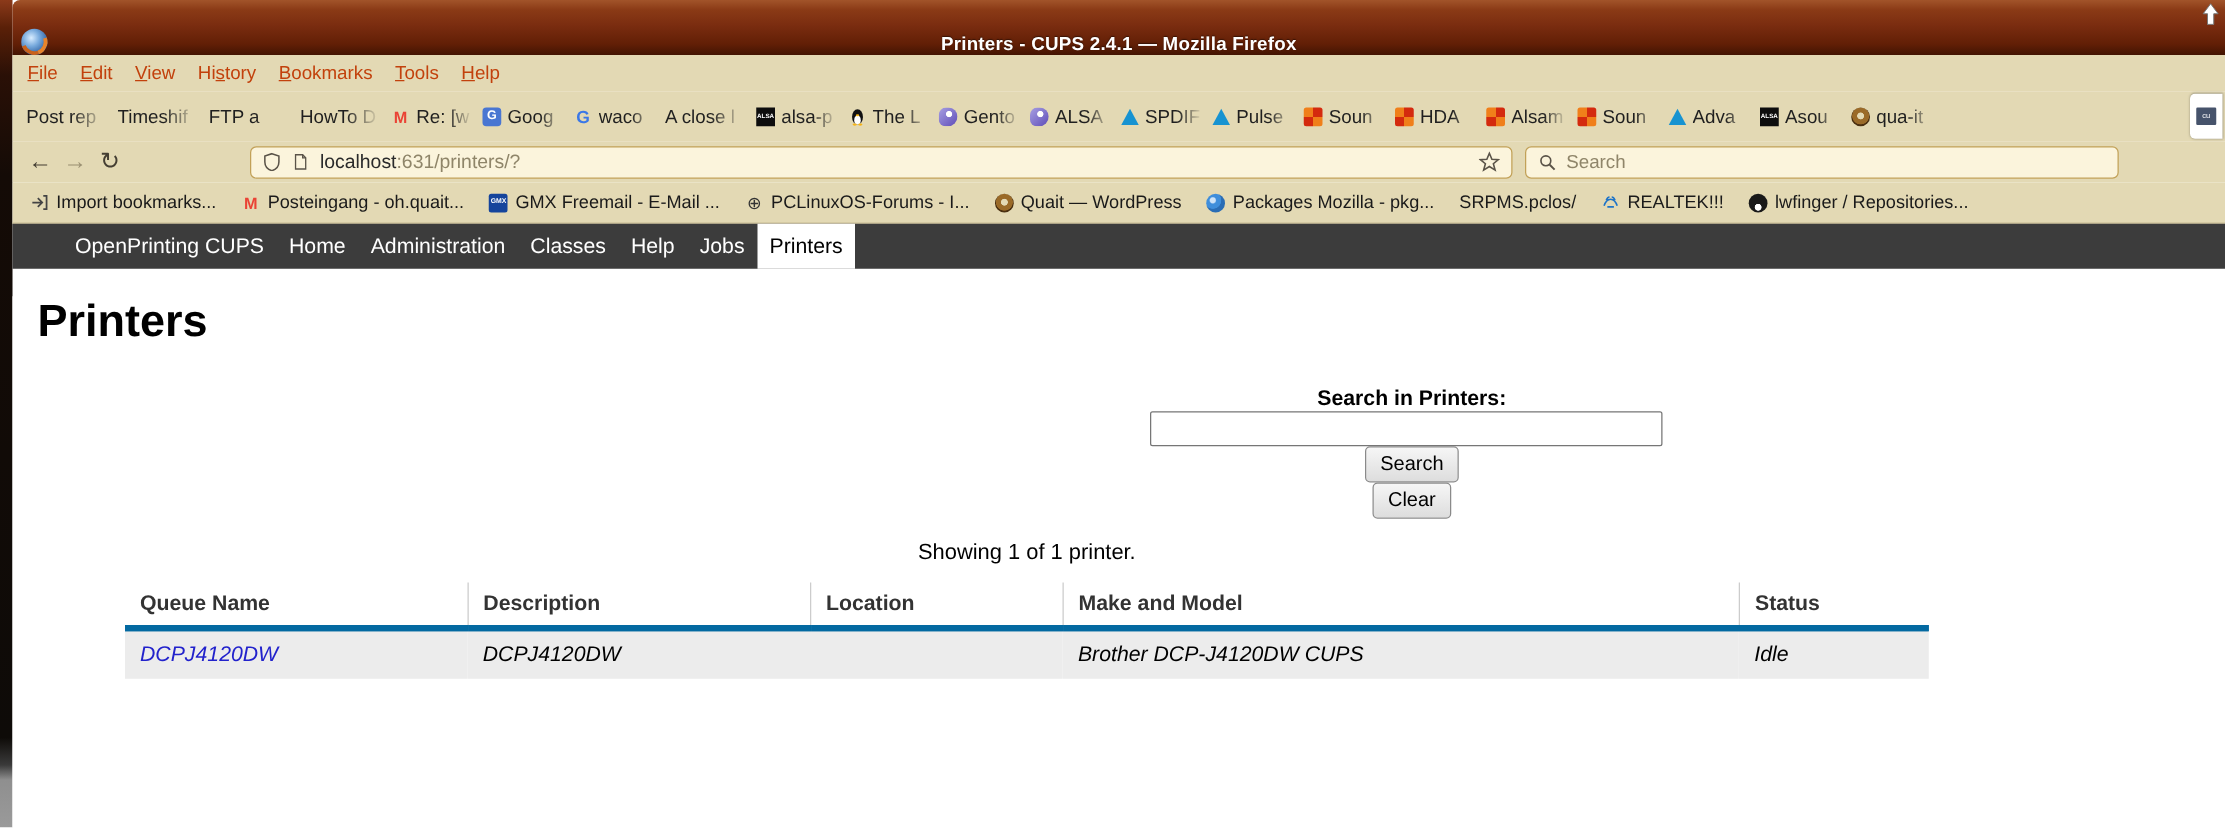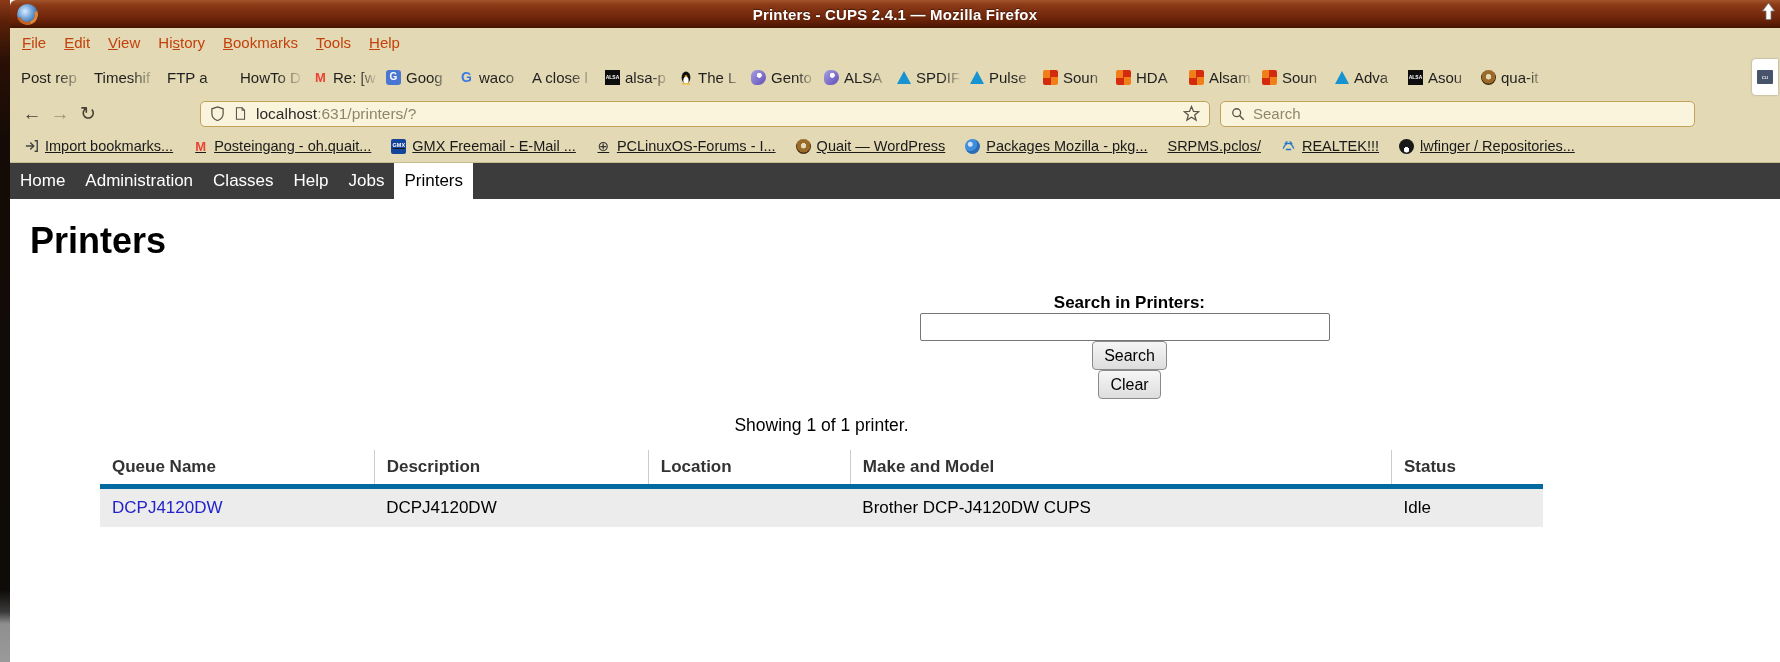--- a/index.html
+++ b/index.html
@@ -15,24 +15,24 @@
     position:absolute; left:0; top:0; width:10px; height:662px;
     background:linear-gradient(to bottom,
       #8c3a1a 0px, #5a2008 22px, #2a1006 60px, #140b06 140px,
       #0e0b08 590px, #3a3a3a 612px, #8f8f8f 624px, #9a9a9a 662px);
   }
 
   .window { position:absolute; left:10px; top:0; width:1770px; height:662px; }
 
   
   .titlebar{
-    height:28px; position:relative;
+    height:44px; position:relative;
     background:linear-gradient(to bottom,#a2542a 0%, #8a3a16 18%, #7b2d10 45%, #621f06 80%, #431402 100%);
     border-top-left-radius:6px;
-    display:flex; align-items:center;
+    display:flex; align-items:flex-end;
   }
   .fx-icon{
     width:21px; height:21px; margin-left:7px; border-radius:50%; position:relative; flex:none;
     background:radial-gradient(circle at 38% 35%, #d8ecff 0%, #78aadd 35%, #2a5b9c 75%, #16355f 100%);
   }
   .fx-icon::after{
     content:""; position:absolute; inset:0; border-radius:50%;
     border:3px solid transparent; border-right-color:#e8832a; border-bottom-color:#c9611a;
     transform:rotate(25deg);
   }
@@ -91,21 +91,21 @@
     flex:1; border:none; outline:none; background:transparent;
     font-family:inherit; font-size:15px; color:#333;
   }
   .searchbox input::placeholder{ color:#8f8569; opacity:1; }
 
   .bookmarksbar{
     height:33px; display:flex; align-items:center; gap:20px;
     padding-left:14px; font-size:14.5px; color:#1a1a1a;
     border-bottom:1px solid #c7bc92;
   }
-  .bm{ display:flex; align-items:center; gap:6px; white-space:nowrap; flex:none;text-decoration:underline; }
+  .bm{ display:flex; align-items:center; gap:6px; white-space:nowrap; flex:none; }
 
   
   .ic{
     width:15px; height:15px; flex:none; display:flex; align-items:center; justify-content:center;
     font-weight:bold; line-height:1; overflow:hidden;
   }
   .ic-gmail{ color:#ea4335; font-size:13px; }
   .ic-gtranslate{ background:#4976d2; color:#fff; font-size:10px; border-radius:3px; }
   .ic-google{ color:#3b78e7; font-size:14px; }
   .ic-alsa{ background:#0d0d0d; color:#fff; font-size:5px; letter-spacing:0; }
@@ -160,21 +160,21 @@
   .showing{ width:1443px; margin:16px 0 0 90px; text-align:center; font-size:17.5px; }
   table.printers{
     margin:14px 0 0 90px; width:1443px; border-collapse:collapse; table-layout:fixed;
   }
   table.printers th{
     text-align:left; font-size:17px; color:#333; font-weight:bold;
     padding:7px 12px; border-bottom:5px solid #0369a1;
   }
   table.printers th + th{ border-left:1px solid #ccc; }
   table.printers td{
-    font-size:17px; padding:9px 12px; background:#ececec;
+    font-size:17px; padding:9px 12px; background:#ececec;font-style:italic;
   }
   .col-qn{ width:19%; } .col-ds{ width:19%; } .col-lc{ width:14%; } .col-mm{ width:37.5%; } .col-st{ width:10.5%; }
   a.plink{ color:#2222cc; text-decoration:none; }
 </style>
 </head>
 <body>
 
 <div class="screen">
   <div class="left-strip"></div>
 
@@ -368,20 +368,21 @@
           </span>
           <span>REALTEK!!!</span>
         </div>
       <div class="bm">
           <span class="ic ic-github"></span>
           <span>lwfinger / Repositories...</span>
         </div>
     </div>
 
     <div class="cups-band">
+      <div class="cups-item first">OpenPrinting CUPS</div>
       <div class="cups-item">Home</div>
       <div class="cups-item">Administration</div>
       <div class="cups-item">Classes</div>
       <div class="cups-item">Help</div>
       <div class="cups-item">Jobs</div>
       <div class="cups-item active">Printers</div>
     </div>
 
     <div class="content">
       <h1 class="page-h1">Printers</h1>

